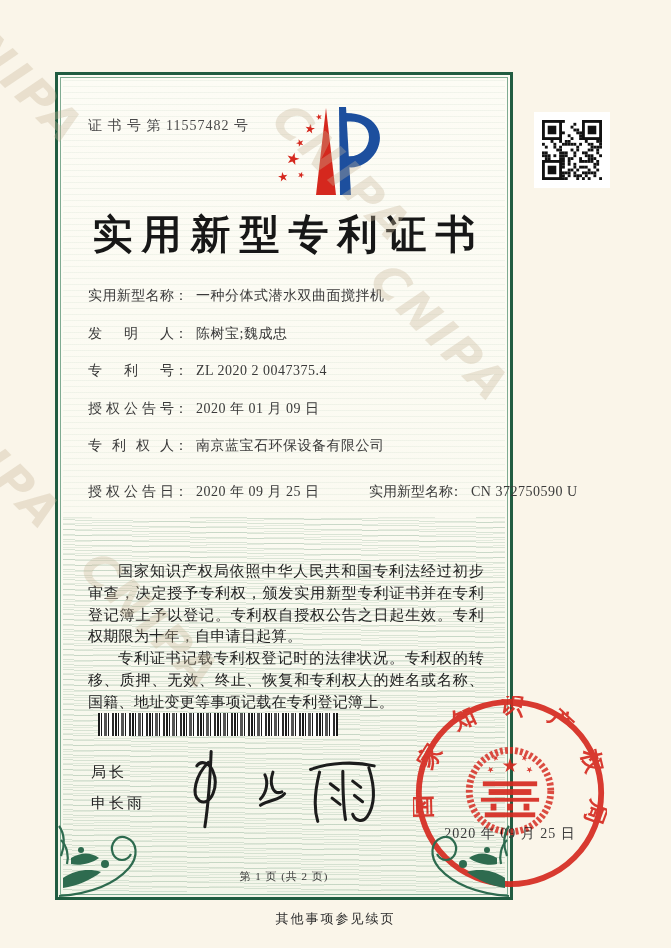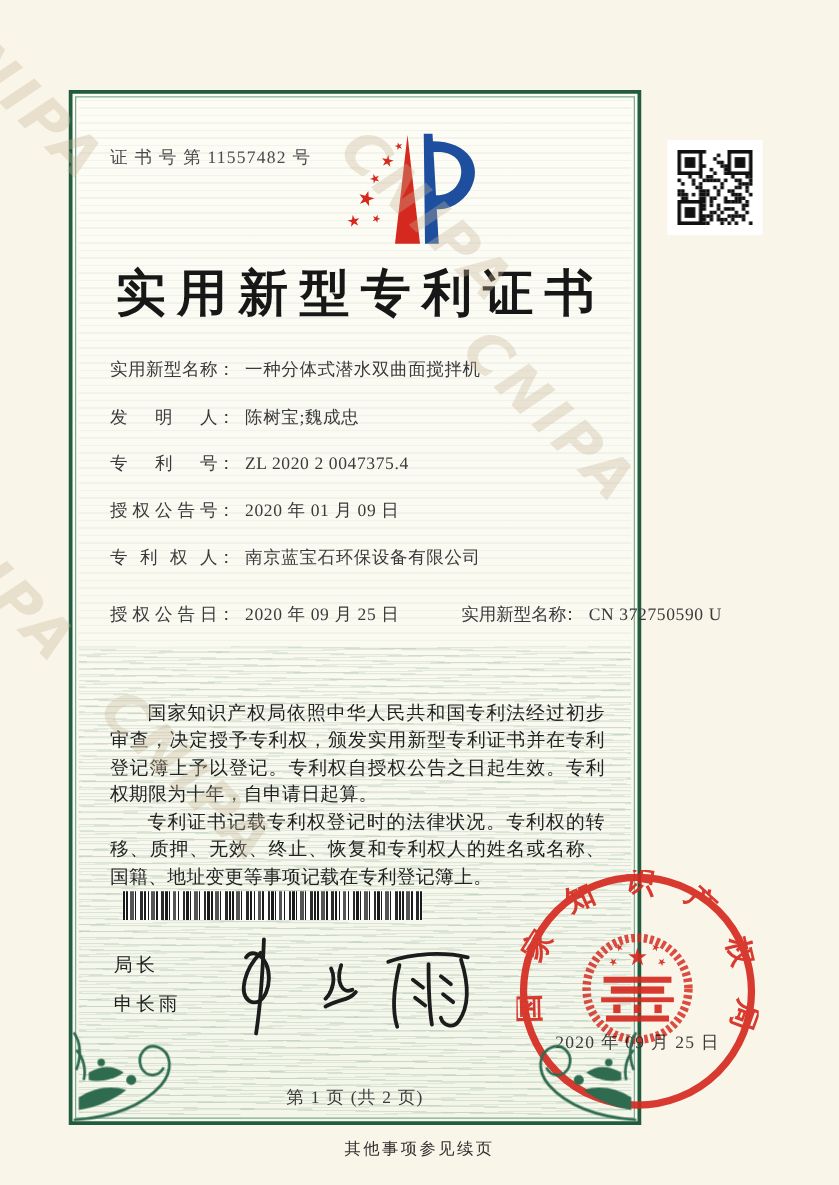--- a/index.html
+++ b/index.html
@@ -107,21 +107,21 @@
   .seal-date-print {
     position:absolute; left:352px; top:750px; width:200px;
     text-align:center; font-size:14px; color:#3c3c3c; letter-spacing:1px;
   }
   .seal { position:absolute; left:355px; top:621px; width:194px; height:194px;
           opacity:0.92; mix-blend-mode:multiply; }
 
   
   .page-info {
     position:absolute; left:0; right:0; top:794px; text-align:center;
-    font-size:14px; color:#3a3a3a; letter-spacing:1px;
+    font-size:11px; color:#3a3a3a; letter-spacing:1px;
   }
   .outside-note {
     position:absolute; left:0; right:0; top:910px; text-align:center;
     font-size:13px; color:#2e2e2e; letter-spacing:2px; z-index:3;
   }
 </style>
 </head>
 <body>
 
 <div class="wm-layer">

